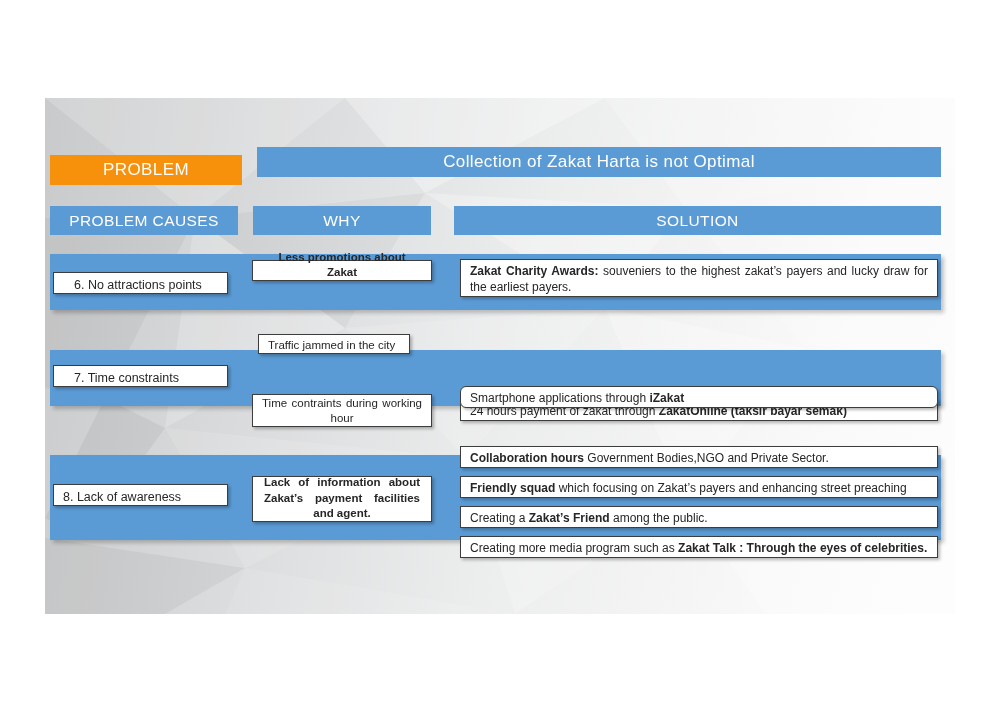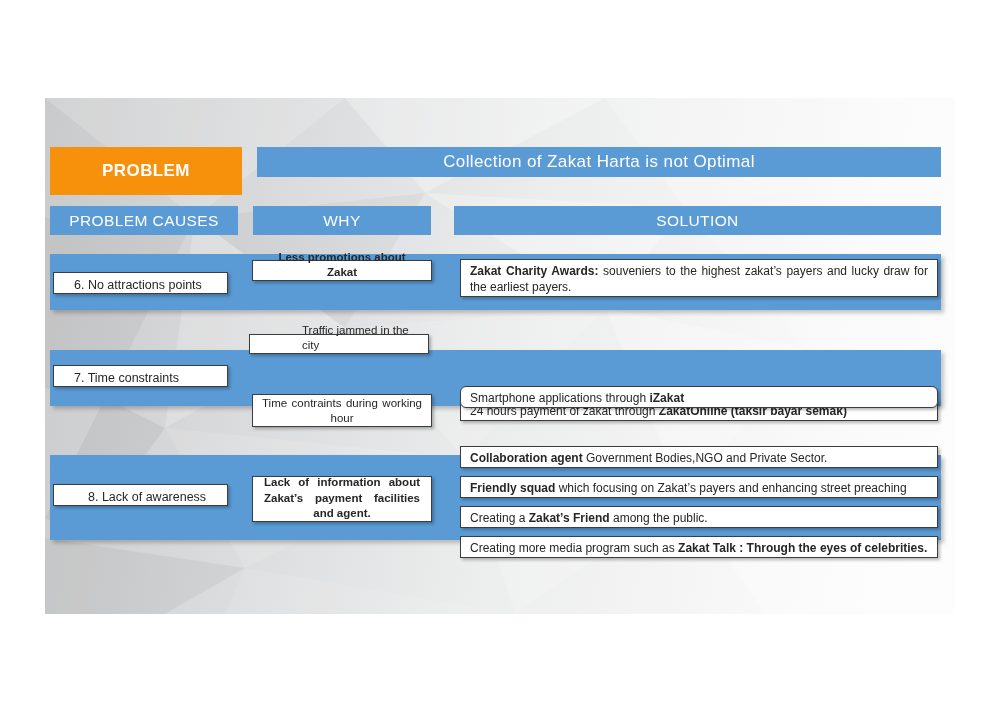--- a/index.html
+++ b/index.html
@@ -96,21 +96,21 @@
     <polygon points="560,210 760,250 640,400" fill="#ffffff" opacity="0.26"></polygon>
     <polygon points="760,250 910,230 910,420" fill="#ffffff" opacity="0.20"></polygon>
     <polygon points="60,300 120,330 40,440 0,420" fill="#000000" opacity="0.05"></polygon>
     <polygon points="120,330 420,360 200,470" fill="#ffffff" opacity="0.12"></polygon>
     <polygon points="420,360 640,400 470,516" fill="#ffffff" opacity="0.18"></polygon>
     <polygon points="640,400 910,420 910,516 720,516" fill="#ffffff" opacity="0.26"></polygon>
     <polygon points="0,440 200,470 120,516 0,516" fill="#000000" opacity="0.045"></polygon>
     <polygon points="200,470 470,516 180,516" fill="#ffffff" opacity="0.10"></polygon>
   </svg>
 
-  <div class="bar orange ttl-problem" style="left:5px; top:49px; width:192px; height:48px;font-weight:bold;">
+  <div class="bar orange ttl-problem" style="left:5px; top:57px; width:192px; height:30px;">
     <span>PROBLEM</span>
   </div>
 
   <div class="bar blue ttl-statement" style="left:212px; top:49px; width:684px; height:30px;">
     <span>Collection of Zakat Harta is not Optimal</span>
   </div>
 
   <div class="bar blue ttl-head" style="left:5px; top:108px; width:188px; height:29px;">
     <span>PROBLEM CAUSES</span>
   </div>
@@ -136,48 +136,48 @@
   <div class="wbox sol justify" style="left:415px; top:161px; width:478px; height:38px;">
     <span class="txt"><b>Zakat Charity Awards:</b> souveniers to the highest zakat’s payers and lucky draw for the earliest payers.</span>
   </div>
 
   <div class="band" style="left:5px; top:252px; width:891px; height:56px;"></div>
 
   <div class="wbox cause" style="left:8px; top:267px; width:175px; height:22px;">
     <span class="txt">7.    Time constraints</span>
   </div>
 
-  <div class="wbox" style="left:204px; top:236px; width:180px; height:20px; font-size:11.5px;padding-left:43px;">
+  <div class="wbox" style="left:213px; top:236px; width:152px; height:20px; font-size:11.5px;">
     <span class="txt">Traffic jammed  in the city</span>
   </div>
 
   <div class="wbox justify" style="left:207px; top:296px; width:180px; height:33px; font-size:11.5px;">
     <span class="txt" style="text-align:justify; text-align-last:center;">Time contraints during working hour</span>
   </div>
 
   <div class="wbox sol" style="left:415px; top:256px; width:478px; height:22px;margin-top:45px;">
     <span class="txt">24 hours  payment of  zakat through <b>ZakatOnline (taksir bayar semak)</b></span>
   </div>
 
   <div class="wbox sol" style="left:415px; top:288px; width:478px; height:22px;border-radius:6px;">
     <span class="txt">Smartphone applications through <b>iZakat</b></span>
   </div>
 
   <div class="band" style="left:5px; top:357px; width:891px; height:85px;"></div>
 
   <div class="wbox cause" style="left:8px; top:386px; width:175px; height:22px;">
-    <span class="txt" style="padding-left:3px;margin-left:31px;">8. Lack of awareness</span>
+    <span class="txt" style="padding-left:9px;">8. Lack of awareness</span>
   </div>
 
   <div class="wbox why justify" style="left:207px; top:378px; width:180px; height:46px;">
     <span class="txt">Lack of information about Zakat’s payment facilities and agent.</span>
   </div>
 
   <div class="wbox sol" style="left:415px; top:348px; width:478px; height:22px;">
-    <span class="txt"><b>Collaboration agent</b> Government Bodies,NGO and Private Sector.</span>
+    <span class="txt"><b>Collaboration hours</b> Government Bodies,NGO and Private Sector.</span>
   </div>
 
   <div class="wbox sol" style="left:415px; top:378px; width:478px; height:22px;">
     <span class="txt"><b>Friendly squad</b> which focusing on Zakat’s payers and enhancing street preaching</span>
   </div>
 
   <div class="wbox sol" style="left:415px; top:408px; width:478px; height:22px;">
     <span class="txt">Creating a <b>Zakat’s Friend</b> among the public.</span>
   </div>
 

